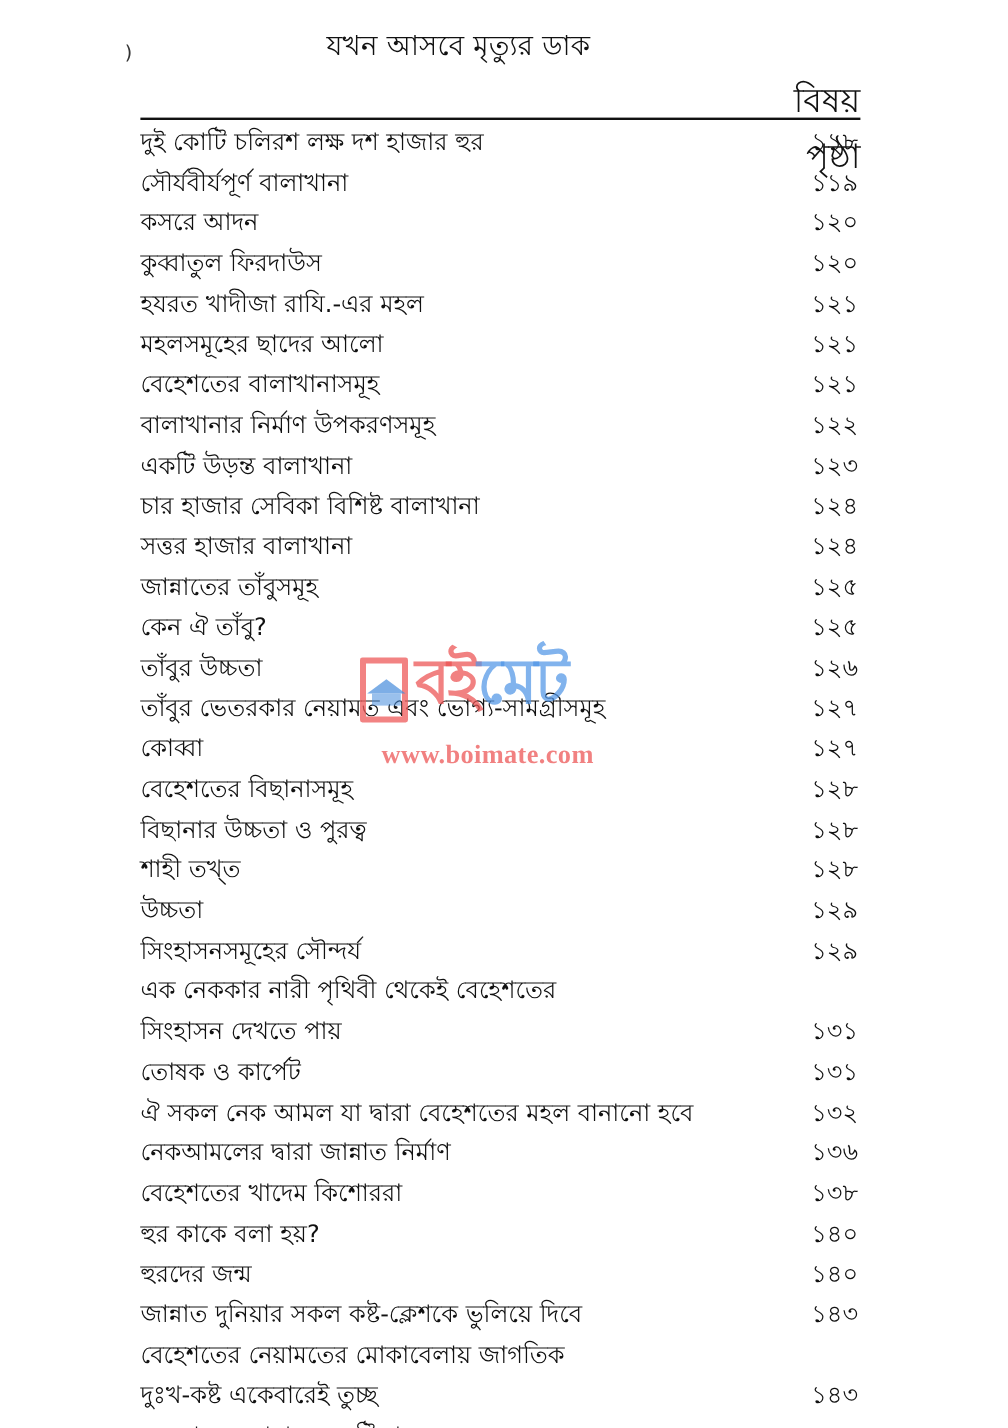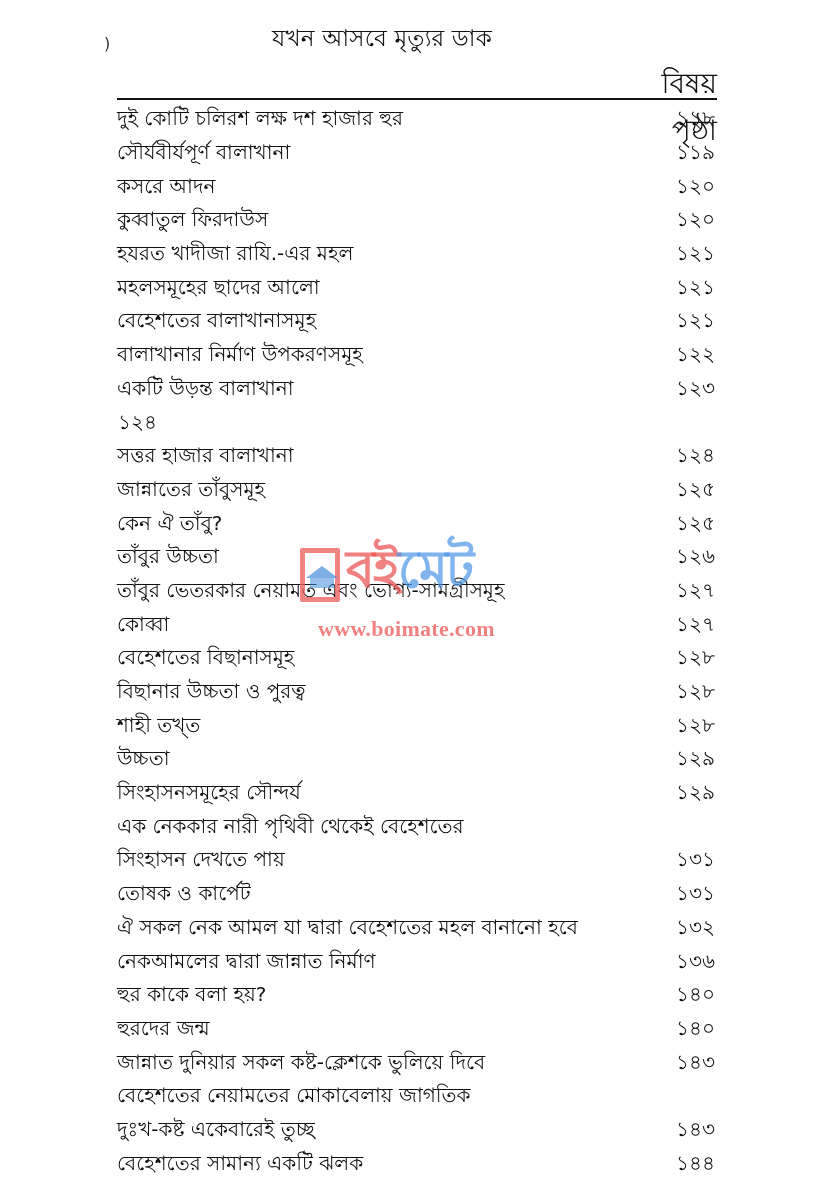--- a/index.html
+++ b/index.html
@@ -13,21 +13,21 @@
     font-size: 23px; letter-spacing: 0.2px;
   }
   .toc { position: absolute; left: 117px; top: 62px; width: 600px; }
   .toc-header {
     display: flex; justify-content: space-between; align-items: flex-end;
     font-size: 28px; height: 32px; padding-bottom: 2px; flex-direction: column;
   }
   .toc-rule { height: 0; border-top: 2px solid #111; margin-top: 2px; width: 600px; }
   .toc-list { margin-top: 2px; }
   .row {
-    display: flex; justify-content: space-between; align-items: center;
+    display: flex; justify-content: space-between; align-items: flex-start;
     height: 33.7px; font-size: 20px; line-height: 33px;
   }
   .row .title { white-space: nowrap; }
   .row .page { min-width: 40px; text-align: right; padding-right: 2px; }
   .watermark {
     position: absolute; left: 296px; top: 530px; width: 270px; height: 115px; pointer-events: none;
   }
   .wm-box {
     position: absolute; left: 4px; top: 18px; width: 40px; height: 54px;
     border: 5px solid rgba(238,90,90,0.75); border-radius: 2px; box-sizing: border-box;
@@ -95,20 +95,21 @@
       </div>
       <div class="row">
         <span class="title">বালাখানার নির্মাণ উপকরণসমূহ</span>
         <span class="page">১২২</span>
       </div>
       <div class="row">
         <span class="title">একটি উড়ন্ত বালাখানা</span>
         <span class="page">১২৩</span>
       </div>
       <div class="row">
+        <span class="title">চার হাজার সেবিকা বিশিষ্ট বালাখানা</span>
         <span class="page">১২৪</span>
       </div>
       <div class="row">
         <span class="title">সত্তর হাজার বালাখানা</span>
         <span class="page">১২৪</span>
       </div>
       <div class="row">
         <span class="title">জান্নাতের তাঁবুসমূহ</span>
         <span class="page">১২৫</span>
       </div>
@@ -160,20 +161,24 @@
         <span class="title">তোষক ও কার্পেট</span>
         <span class="page">১৩১</span>
       </div>
       <div class="row">
         <span class="title">ঐ সকল নেক আমল যা দ্বারা বেহেশতের মহল বানানো হবে</span>
         <span class="page">১৩২</span>
       </div>
       <div class="row">
         <span class="title">নেকআমলের দ্বারা জান্নাত নির্মাণ</span>
         <span class="page">১৩৬</span>
+      </div>
+      <div class="row">
+        <span class="title">বেহেশতের খাদেম কিশোররা</span>
+        <span class="page">১৩৮</span>
       </div>
       <div class="row">
         <span class="title">হুর কাকে বলা হয়?</span>
         <span class="page">১৪০</span>
       </div>
       <div class="row">
         <span class="title">হুরদের জন্ম</span>
         <span class="page">১৪০</span>
       </div>
       <div class="row">

